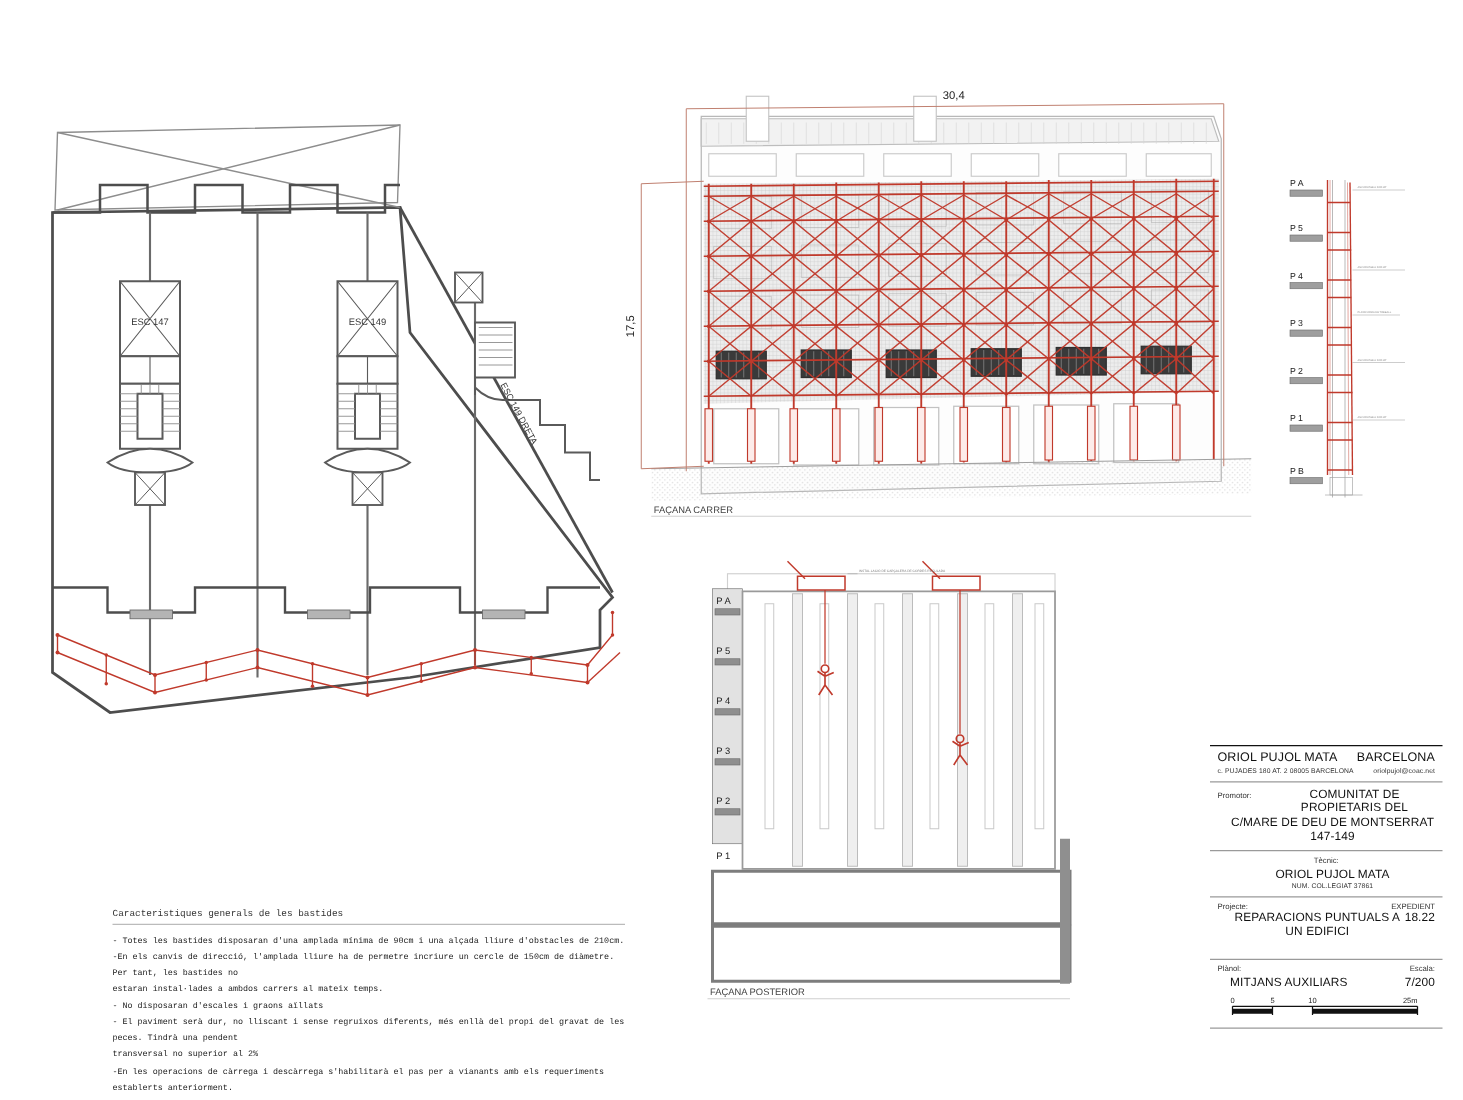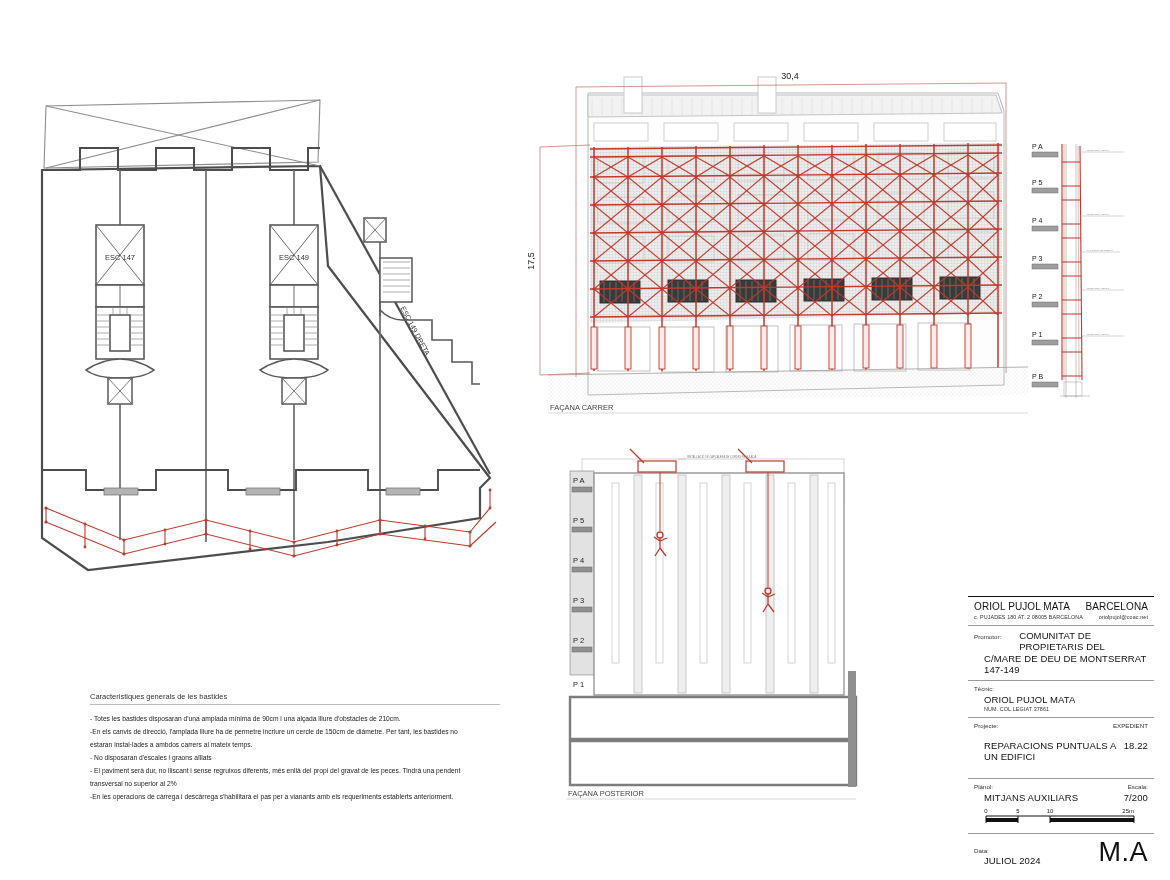--- a/index.html
+++ b/index.html
@@ -9,34 +9,34 @@
 
   
   .abs{position:absolute;}
   .nowrap{white-space:nowrap;}
   svg{display:block;overflow:visible;}
 
   
   #plan-view{left:28px;top:70px;width:480px;height:480px;}
 
   
-  #street-elevation{left:528px;top:65px;width:510px;height:365px;text-decoration:underline;}
+  #street-elevation{left:501px;top:65px;width:510px;height:365px;text-decoration:underline;}
 
   
   #rear-elevation{left:560px;top:455px;width:310px;height:360px;}
 
   
-  #notes-block{left:90px;top:692px;width:410px;}
+  #notes-block{left:90px;top:728px;width:410px;font-family:Liberation Mono, monospace;}
   #notes-title{font-size:7.5px;color:#333;padding-bottom:3px;}
   #notes-rule{height:1px;background:#bbb;margin-bottom:7px;}
   .note-line{font-size:6.7px;line-height:1.95;color:#222;}
 
   
   #title-block{left:968px;top:596px;width:186px;height:243px;
-      border-top:1px solid #111;}
+      border-top:1px solid #111;text-align:center;}
   .tb-sec{border-bottom:1px solid #9a9a9a;padding:4px 6px 5px 6px;}
   .tb-sec.last{border-bottom:none;}
   .tb-row{display:flex;justify-content:space-between;align-items:baseline;}
   .tb-big{font-size:10px;letter-spacing:.1px;}
   .tb-mid{font-size:9.5px;letter-spacing:.1px;}
   .tb-lbl{font-size:6.2px;color:#333;}
   .tb-sub{font-size:5.4px;color:#333;letter-spacing:.1px;}
   .tb-indent{padding-left:10px;}
   .tb-logo{font-size:27px;letter-spacing:.5px;line-height:1;}
   .scalebar{margin-top:3px;}
@@ -707,21 +707,21 @@
       <div class="tb-lbl">Tècnic:</div>
       <div class="tb-mid tb-indent" style="margin-top:2px;">ORIOL PUJOL MATA</div>
       <div class="tb-sub tb-indent" style="margin-top:1px;">NUM. COL.LEGIAT 37861</div>
     </div>
 
     <div class="tb-sec" style="padding-bottom:16px;">
       <div class="tb-row">
         <span class="tb-lbl">Projecte:</span>
         <span class="tb-lbl">EXPEDIENT</span>
       </div>
-      <div class="tb-row" style="margin-top:11px;">
+      <div class="tb-row" style="margin-top:0;">
         <span class="tb-mid tb-indent">REPARACIONS PUNTUALS A UN EDIFICI</span>
         <span class="tb-mid">18.22</span>
       </div>
     </div>
 
     <div class="tb-sec">
       <div class="tb-row">
         <span class="tb-lbl">Plànol:</span>
         <span class="tb-lbl">Escala:</span>
       </div>
@@ -745,25 +745,16 @@
             <line x1="12" y1="10" x2="160" y2="10"></line>
             <line x1="12" y1="10" x2="12" y2="17"></line>
             <line x1="44" y1="10" x2="44" y2="17"></line>
             <line x1="76" y1="10" x2="76" y2="17"></line>
             <line x1="160" y1="10" x2="160" y2="17"></line>
           </g>
         </svg>
       </div>
     </div>
 
-    <div class="tb-sec last" style="padding-top:5px;">
-      <div style="display:flex;justify-content:space-between;align-items:flex-end;">
-        <div>
-          <div class="tb-lbl">Data:</div>
-          <div class="tb-mid tb-indent" style="margin-top:1px;">JULIOL 2024</div>
-        </div>
-        <div class="tb-logo">M.A</div>
-      </div>
-    </div>
 
   </div>
 
 </div>
 
 </body></html>

